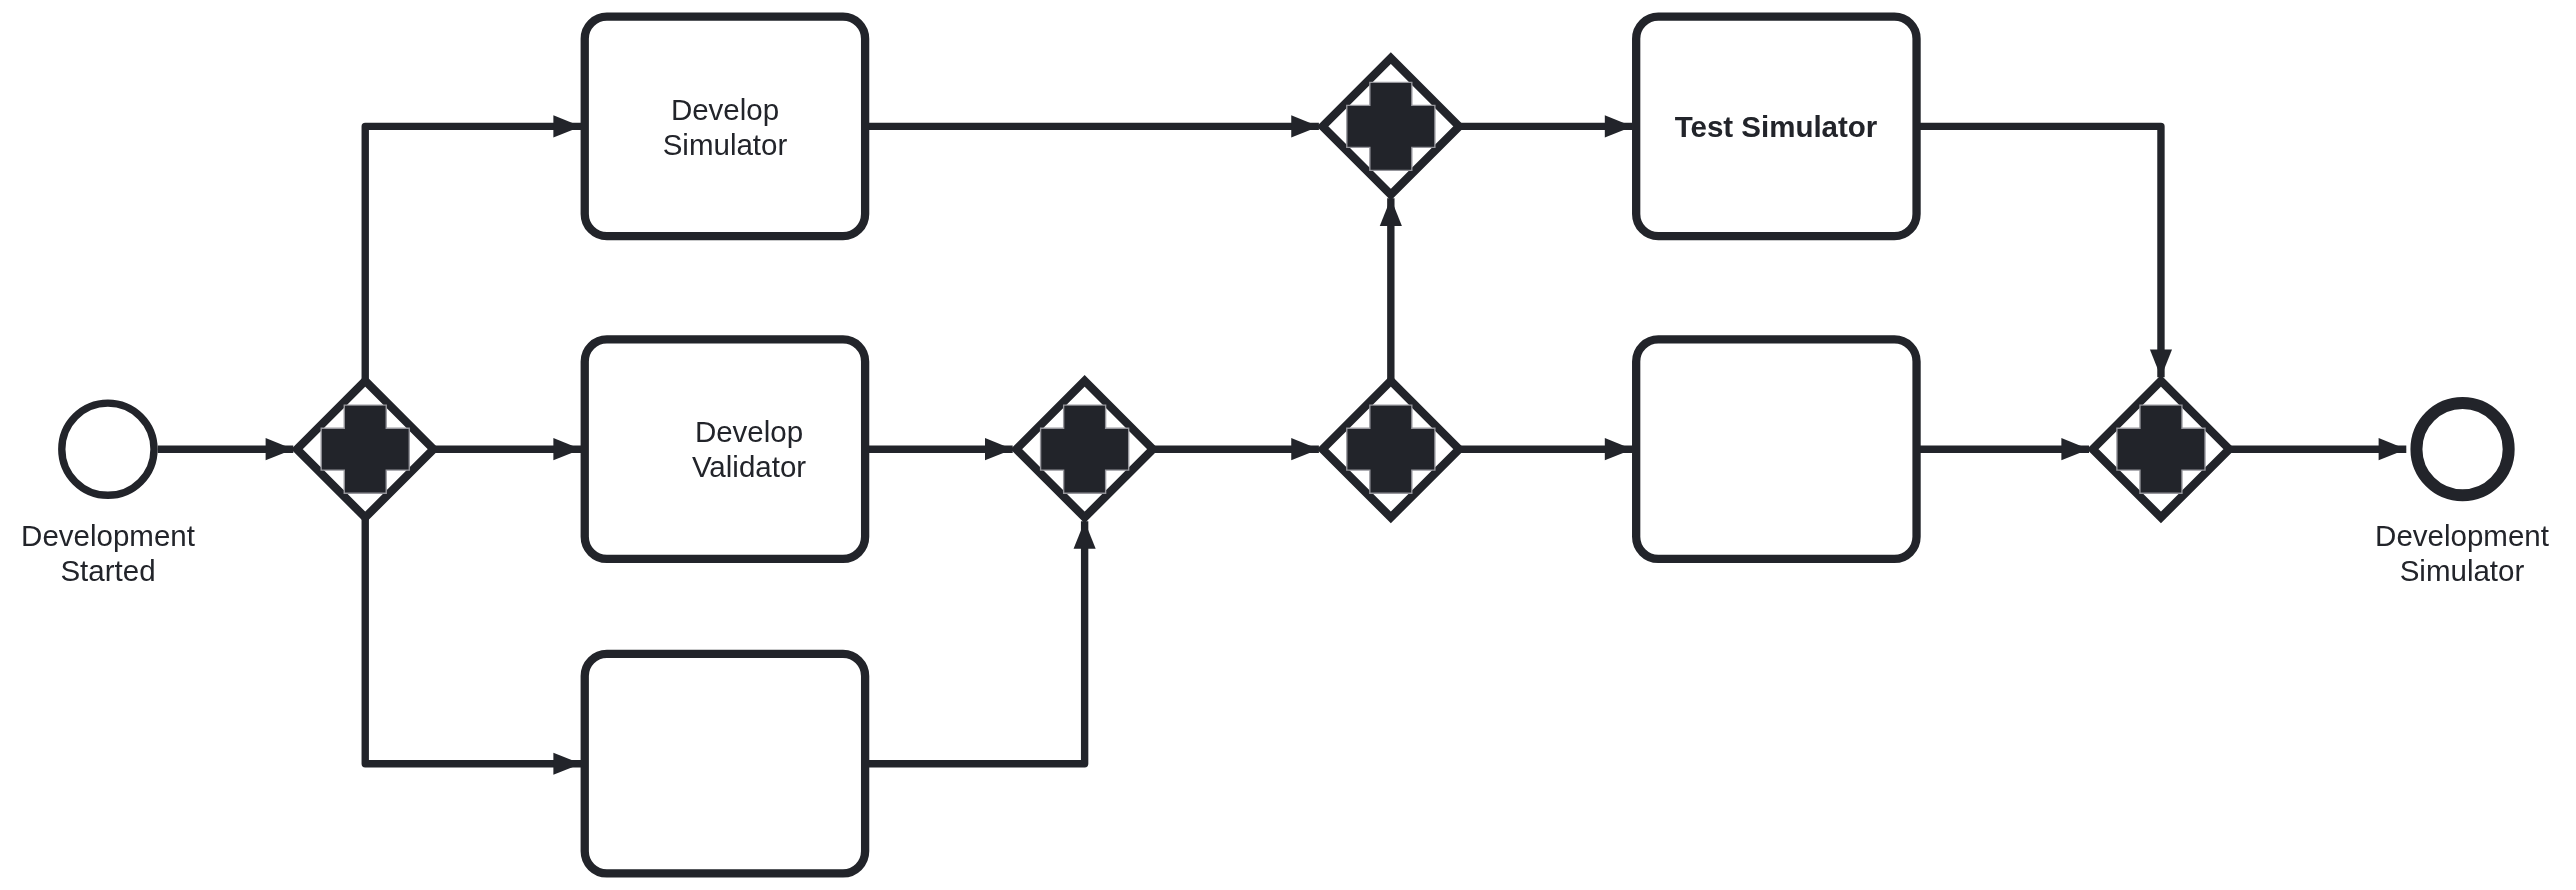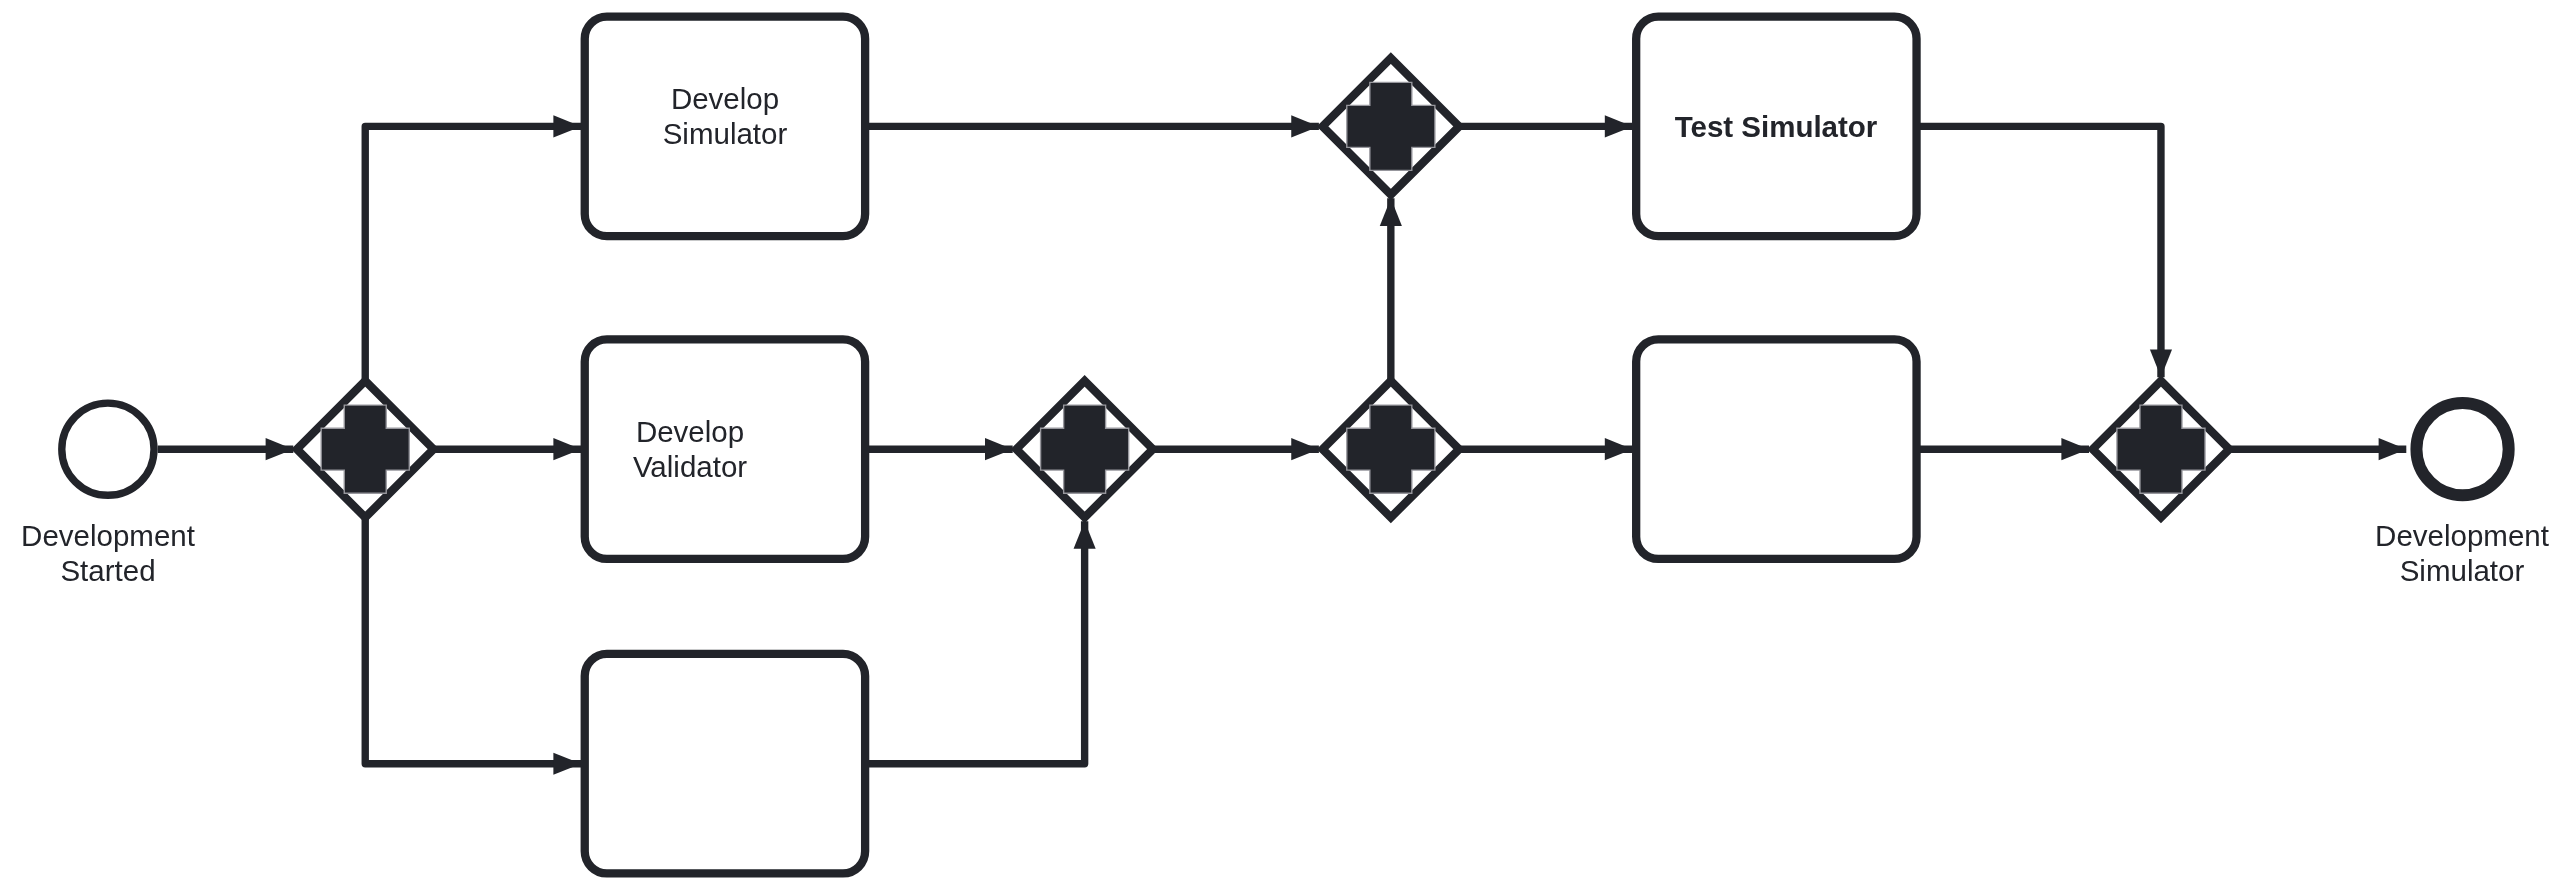--- a/index.html
+++ b/index.html
@@ -102,24 +102,24 @@
     <g>
       <path class="gw-diamond" d="M1434 137 L1508 63 L1582 137 L1508 211 Z"></path>
       <path class="gw-plus" d="M1461 115 L1486 115 L1486 90 L1530 90 L1530 115 L1555 115 L1555 159 L1530 159 L1530 184 L1486 184 L1486 159 L1461 159 Z"></path>
     </g>
     <g>
       <path class="gw-diamond" d="M2269 487 L2343 413 L2417 487 L2343 561 Z"></path>
       <path class="gw-plus" d="M2296 465 L2321 465 L2321 440 L2365 440 L2365 465 L2390 465 L2390 509 L2365 509 L2365 534 L2321 534 L2321 509 L2296 509 Z"></path>
     </g>
   </svg>
 
-  <div class="label task-label" style="left:585px; top:6px;">
+  <div class="label task-label" style="left:585px; top:17px;">
     <span>Develop Simulator</span>
   </div>
-  <div class="label task-label" style="left:550px; top:339px;">
+  <div class="label task-label" style="left:609px; top:339px;">
     <span>Develop Validator</span>
   </div>
   <div class="label task-label" style="left:1636px; top:16.6px;font-weight:bold;">
     <span>Test Simulator</span>
   </div>
 
   <div class="label event-label" style="left:-21px; top:518px;">
     <span>Development Started</span>
   </div>
   <div class="label event-label" style="left:2333px; top:518px;">

